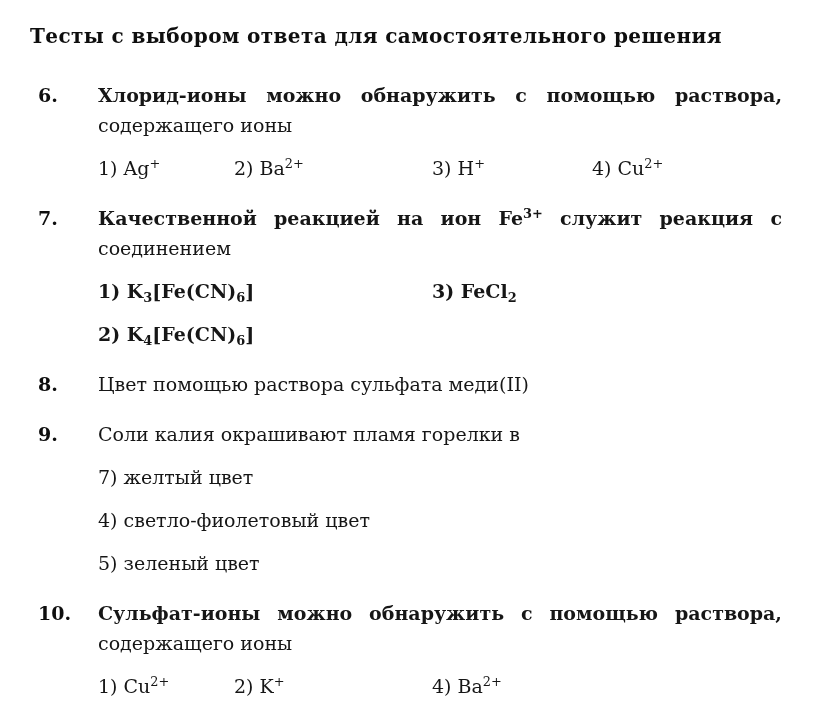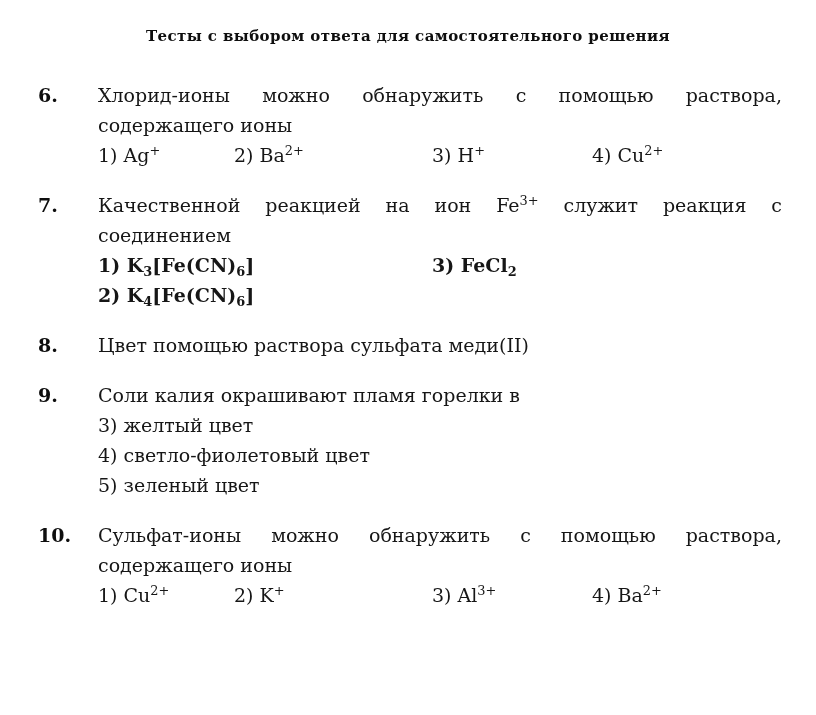--- a/index.html
+++ b/index.html
@@ -16,22 +16,22 @@
     font-family: "DejaVu Serif", "Liberation Serif", serif;
     font-size: 19px;
     line-height: 30px;
     overflow: hidden;
     box-sizing: border-box;
   }
   .title {
     margin: 0;
     padding: 22px 30px 0 30px;
     margin-bottom: 30px;
-    text-align: center;
-    font-size: 15px;
+    text-align: left;
+    font-size: 20px;
     font-weight: bold;
     letter-spacing: 0.4px;
     line-height: 28px;
     color: #0e0e0e;
   }
   .questions {
     padding-left: 38px;
     padding-right: 34px;
   }
   .question {
@@ -44,34 +44,36 @@
     font-weight: bold;
     color: #0e0e0e;
   }
   .q-content {
     flex: none;
     width: 684px;
   }
   .stem-line.justify {
     text-align: justify;
     text-align-last: justify;
+    font-weight: bold;
   }
   .opts.four-col {
     display: grid;
     grid-template-columns: 136px 198px 160px auto;
   }
   .opts.two-col {
     display: grid;
     grid-template-columns: 334px auto;
     grid-template-rows: auto auto;
     grid-auto-flow: column;
     font-weight: bold;
   }
   .opt {
     white-space: nowrap;
+    margin-top: 13px;
   }
   sup, sub {
     font-size: 68%;
     line-height: 0;
     position: relative;
     vertical-align: baseline;
   }
   sup { top: -0.55em; }
   sub { top: 0.28em; }
 </style>
@@ -116,35 +118,34 @@
       <div class="q-content">
         <div class="stem-line">Цвет помощью раствора сульфата меди(II)</div>
       </div>
     </div>
 
     <div class="question">
       <div class="q-num">9.</div>
       <div class="q-content">
         <div class="stem-line">Соли калия окрашивают пламя горелки в</div>
         <div class="opts one-col">
-          <div class="opt">3) желтый цвет</div>
+          <div class="opt">7) желтый цвет</div>
           <div class="opt">4) светло-фиолетовый цвет</div>
           <div class="opt">5) зеленый цвет</div>
         </div>
       </div>
     </div>
 
     <div class="question">
       <div class="q-num">10.</div>
       <div class="q-content">
         <div class="stem-line justify">Сульфат-ионы можно обнаружить с помощью раствора,</div>
         <div class="stem-line">содержащего ионы</div>
         <div class="opts four-col">
           <div class="opt">1) Cu<sup>2+</sup></div>
           <div class="opt">2) K<sup>+</sup></div>
-          <div class="opt">3) Al<sup>3+</sup></div>
           <div class="opt">4) Ba<sup>2+</sup></div>
         </div>
       </div>
     </div>
 
   </div>
 </div>
 
 </body></html>

